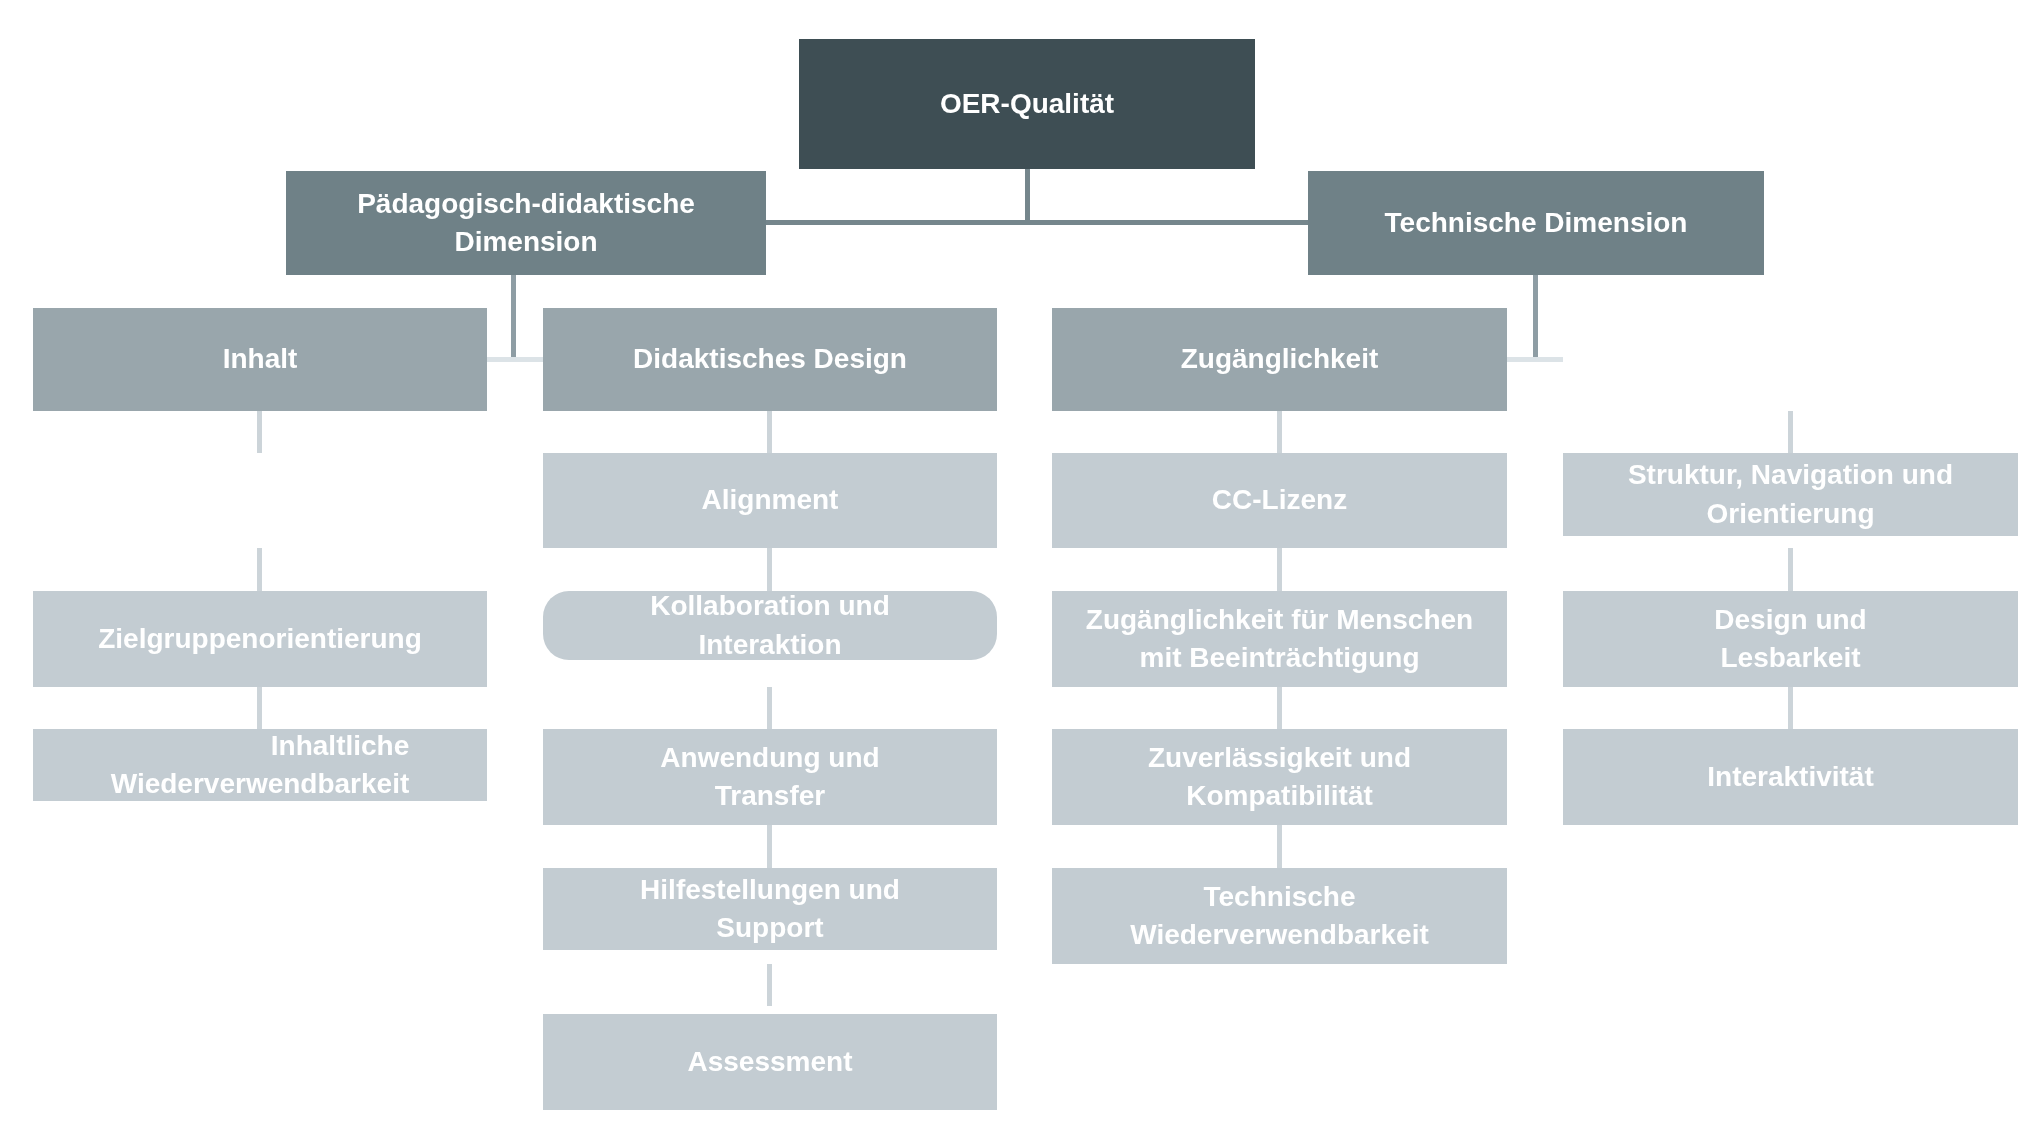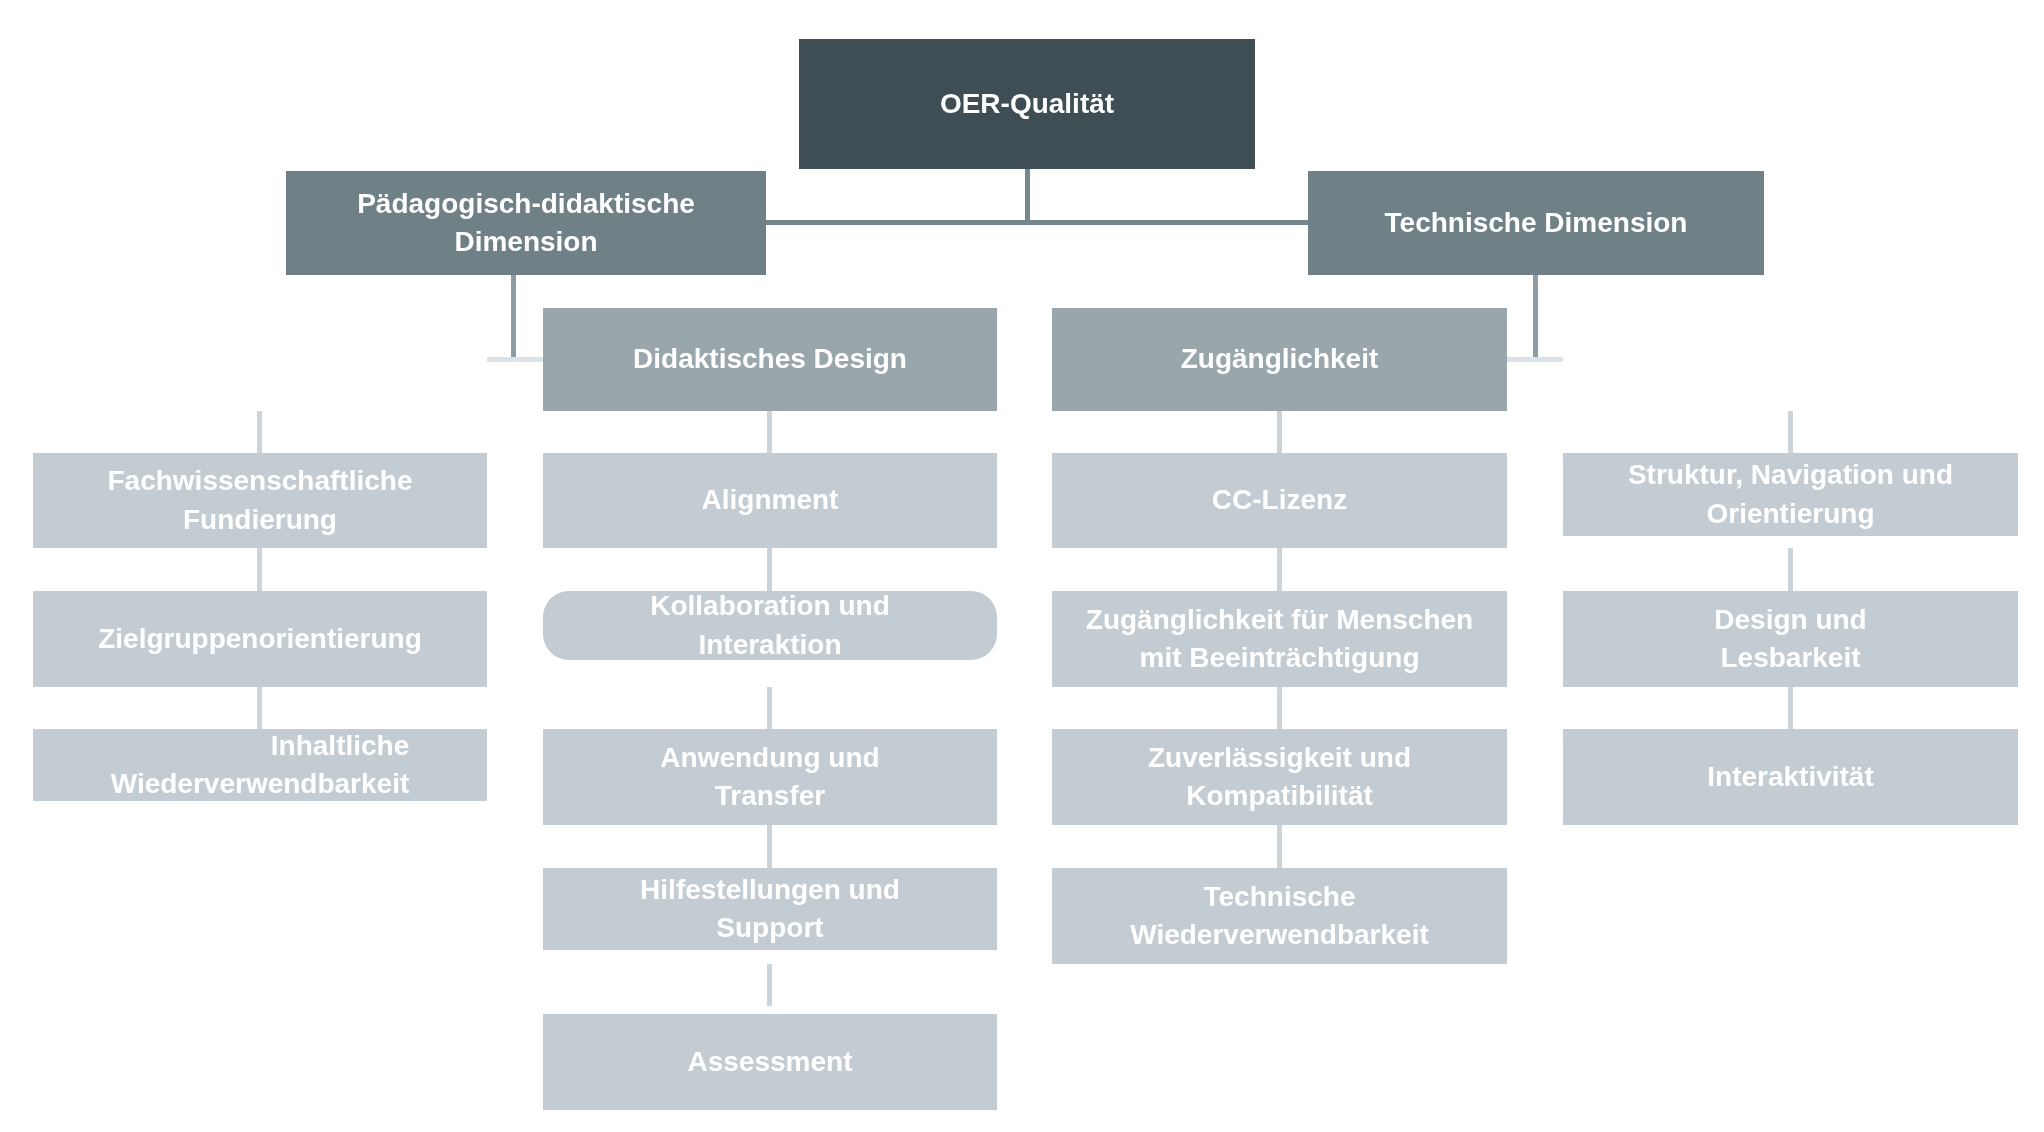--- a/index.html
+++ b/index.html
@@ -67,25 +67,24 @@
   <div class="line line-light" style="left:1788px; top:411px; width:5px; height:42px;"></div>
   <div class="line line-light" style="left:1788px; top:548px; width:5px; height:43px;"></div>
   <div class="line line-light" style="left:1788px; top:687px; width:5px; height:42px;"></div>
 
   <div class="box lvl-root" style="left:799px; top:39px; width:456px; height:130px;">OER-Qualität</div>
 
   <div class="box lvl-dimension" style="left:286px; top:171px; width:480px; height:104px;">Pädagogisch-didaktische
 Dimension</div>
   <div class="box lvl-dimension" style="left:1308px; top:171px; width:456px; height:104px;">Technische Dimension</div>
 
+  <div class="box lvl-category" style="left:33px; top:308px; width:454px; height:103px;">Inhalt</div>
   <div class="box lvl-category" style="left:543px; top:308px; width:454px; height:103px;">Didaktisches Design</div>
   <div class="box lvl-category" style="left:1052px; top:308px; width:455px; height:103px;">Zugänglichkeit</div>
 
-  <div class="box lvl-item" style="left:33px; top:453px; width:454px; height:95px;">Fachwissenschaftliche
-Fundierung</div>
   <div class="box lvl-item" style="left:33px; top:591px; width:454px; height:96px;">Zielgruppenorientierung</div>
   <div class="box lvl-item" style="left:33px; top:729px; width:454px; height:72px;text-align:right;">Inhaltliche
 Wiederverwendbarkeit</div>
 
   <div class="box lvl-item" style="left:543px; top:453px; width:454px; height:95px;">Alignment</div>
   <div class="box lvl-item" style="left:543px; top:591px; width:454px; height:69px;border-radius:26px;">Kollaboration und
 Interaktion</div>
   <div class="box lvl-item" style="left:543px; top:729px; width:454px; height:96px;">Anwendung und
 Transfer</div>
   <div class="box lvl-item" style="left:543px; top:868px; width:454px; height:82px;">Hilfestellungen und

